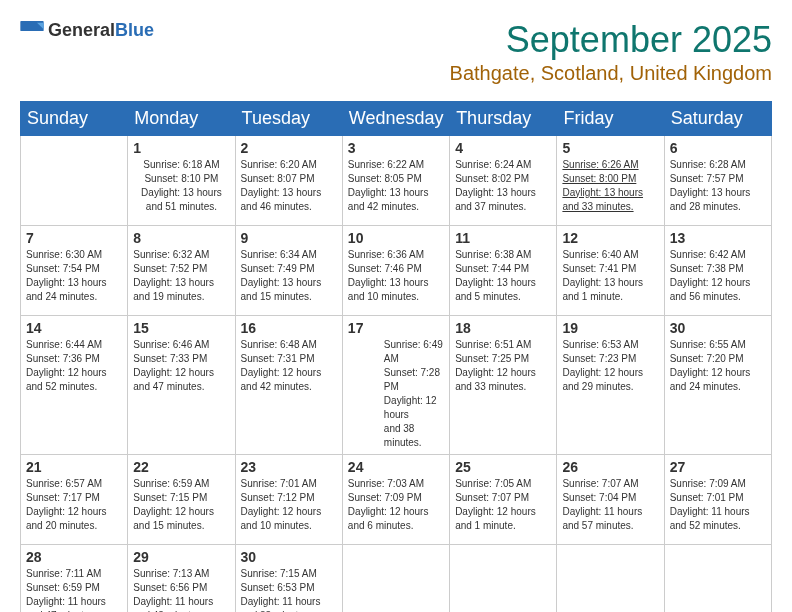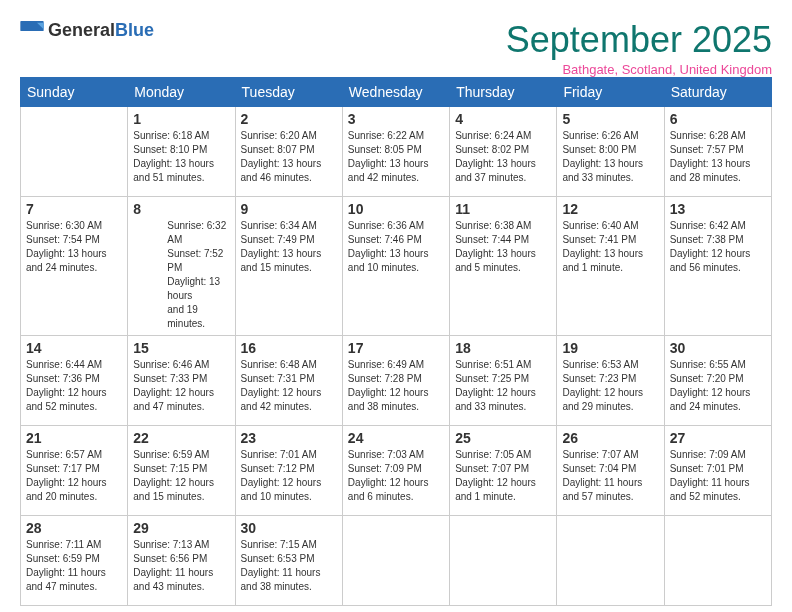--- a/index.html
+++ b/index.html
@@ -7,55 +7,56 @@
       font-family: Arial, sans-serif;
       background: #fff;
       width: 792px;
       min-height: 612px;
       padding: 20px;
     }
     .header-area {
       display: flex;
       justify-content: space-between;
       align-items: flex-start;
+      margin-bottom: 16px;
     }
     .logo {
       display: flex;
       align-items: center;
       gap: 4px;
     }
     .logo-icon {
       width: 24px;
       height: 20px;
     }
     .title-area {
       text-align: right;
     }
     .month-title {
       font-size: 36px;
       font-weight: normal;
       color: #0f766e;
       line-height: 1.1;
     }
     .location-title {
-      font-size: 13px;
-      color: #ec4899;
+      font-size: 20px;
+      color: #a16207;
       margin-top: 2px;
     }
     table {
       width: 100%;
       border-collapse: collapse;
       table-layout: fixed;
     }
     th {
       background-color: #2a6db5;
       color: #fff;
       text-align: left;
       padding: 6px 6px;
-      font-size: 14px;
+      font-size: 18px;
       font-weight: normal;
       border: 1px solid #2a6db5;
     }
     td {
       border: 1px solid #ccc;
       vertical-align: top;
       padding: 4px 5px;
       font-size: 10.5px;
       color: #333;
       min-height: 80px;
@@ -109,21 +110,21 @@
       <th>Thursday</th>
       <th>Friday</th>
       <th>Saturday</th>
     </tr>
   </thead>
   <tbody id="calendar-body">
   <tr>
         <td class="empty-cell"></td>
         <td>
           <span class="day-num">1</span>
-          <div class="day-info" style="white-space: pre-line;">Sunrise: 6:18 AM
+          <div class="day-info" style="white-space: pre-line; text-align: center;">Sunrise: 6:18 AM
 Sunset: 8:10 PM
 Daylight: 13 hours
 and 51 minutes.</div>
         </td>
         <td>
           <span class="day-num">2</span>
           <div class="day-info" style="white-space: pre-line;">Sunrise: 6:20 AM
 Sunset: 8:07 PM
 Daylight: 13 hours
 and 46 minutes.</div>
@@ -137,21 +138,21 @@
         </td>
         <td>
           <span class="day-num">4</span>
           <div class="day-info" style="white-space: pre-line;">Sunrise: 6:24 AM
 Sunset: 8:02 PM
 Daylight: 13 hours
 and 37 minutes.</div>
         </td>
         <td>
           <span class="day-num">5</span>
-          <div class="day-info" style="white-space: pre-line;">Sunrise: 6:26 AM
+          <div class="day-info" style="white-space: pre-line; text-decoration: underline;">Sunrise: 6:26 AM
 Sunset: 8:00 PM
 Daylight: 13 hours
 and 33 minutes.</div>
         </td>
         <td>
           <span class="day-num">6</span>
           <div class="day-info" style="white-space: pre-line;">Sunrise: 6:28 AM
 Sunset: 7:57 PM
 Daylight: 13 hours
 and 28 minutes.</div>
@@ -160,21 +161,21 @@
       <tr>
         <td>
           <span class="day-num">7</span>
           <div class="day-info" style="white-space: pre-line;">Sunrise: 6:30 AM
 Sunset: 7:54 PM
 Daylight: 13 hours
 and 24 minutes.</div>
         </td>
         <td>
           <span class="day-num">8</span>
-          <div class="day-info" style="white-space: pre-line; margin-left: 34px;">Sunrise: 6:32 AM
+          <div class="day-info" style="white-space: pre-line;">Sunrise: 6:32 AM
 Sunset: 7:52 PM
 Daylight: 13 hours
 and 19 minutes.</div>
         </td>
         <td>
           <span class="day-num">9</span>
           <div class="day-info" style="white-space: pre-line;">Sunrise: 6:34 AM
 Sunset: 7:49 PM
 Daylight: 13 hours
 and 15 minutes.</div>
@@ -225,21 +226,21 @@
         </td>
         <td>
           <span class="day-num">16</span>
           <div class="day-info" style="white-space: pre-line;">Sunrise: 6:48 AM
 Sunset: 7:31 PM
 Daylight: 12 hours
 and 42 minutes.</div>
         </td>
         <td>
           <span class="day-num">17</span>
-          <div class="day-info" style="white-space: pre-line;">Sunrise: 6:49 AM
+          <div class="day-info" style="white-space: pre-line; margin-left: 36px;">Sunrise: 6:49 AM
 Sunset: 7:28 PM
 Daylight: 12 hours
 and 38 minutes.</div>
         </td>
         <td>
           <span class="day-num">18</span>
           <div class="day-info" style="white-space: pre-line;">Sunrise: 6:51 AM
 Sunset: 7:25 PM
 Daylight: 12 hours
 and 33 minutes.</div>

